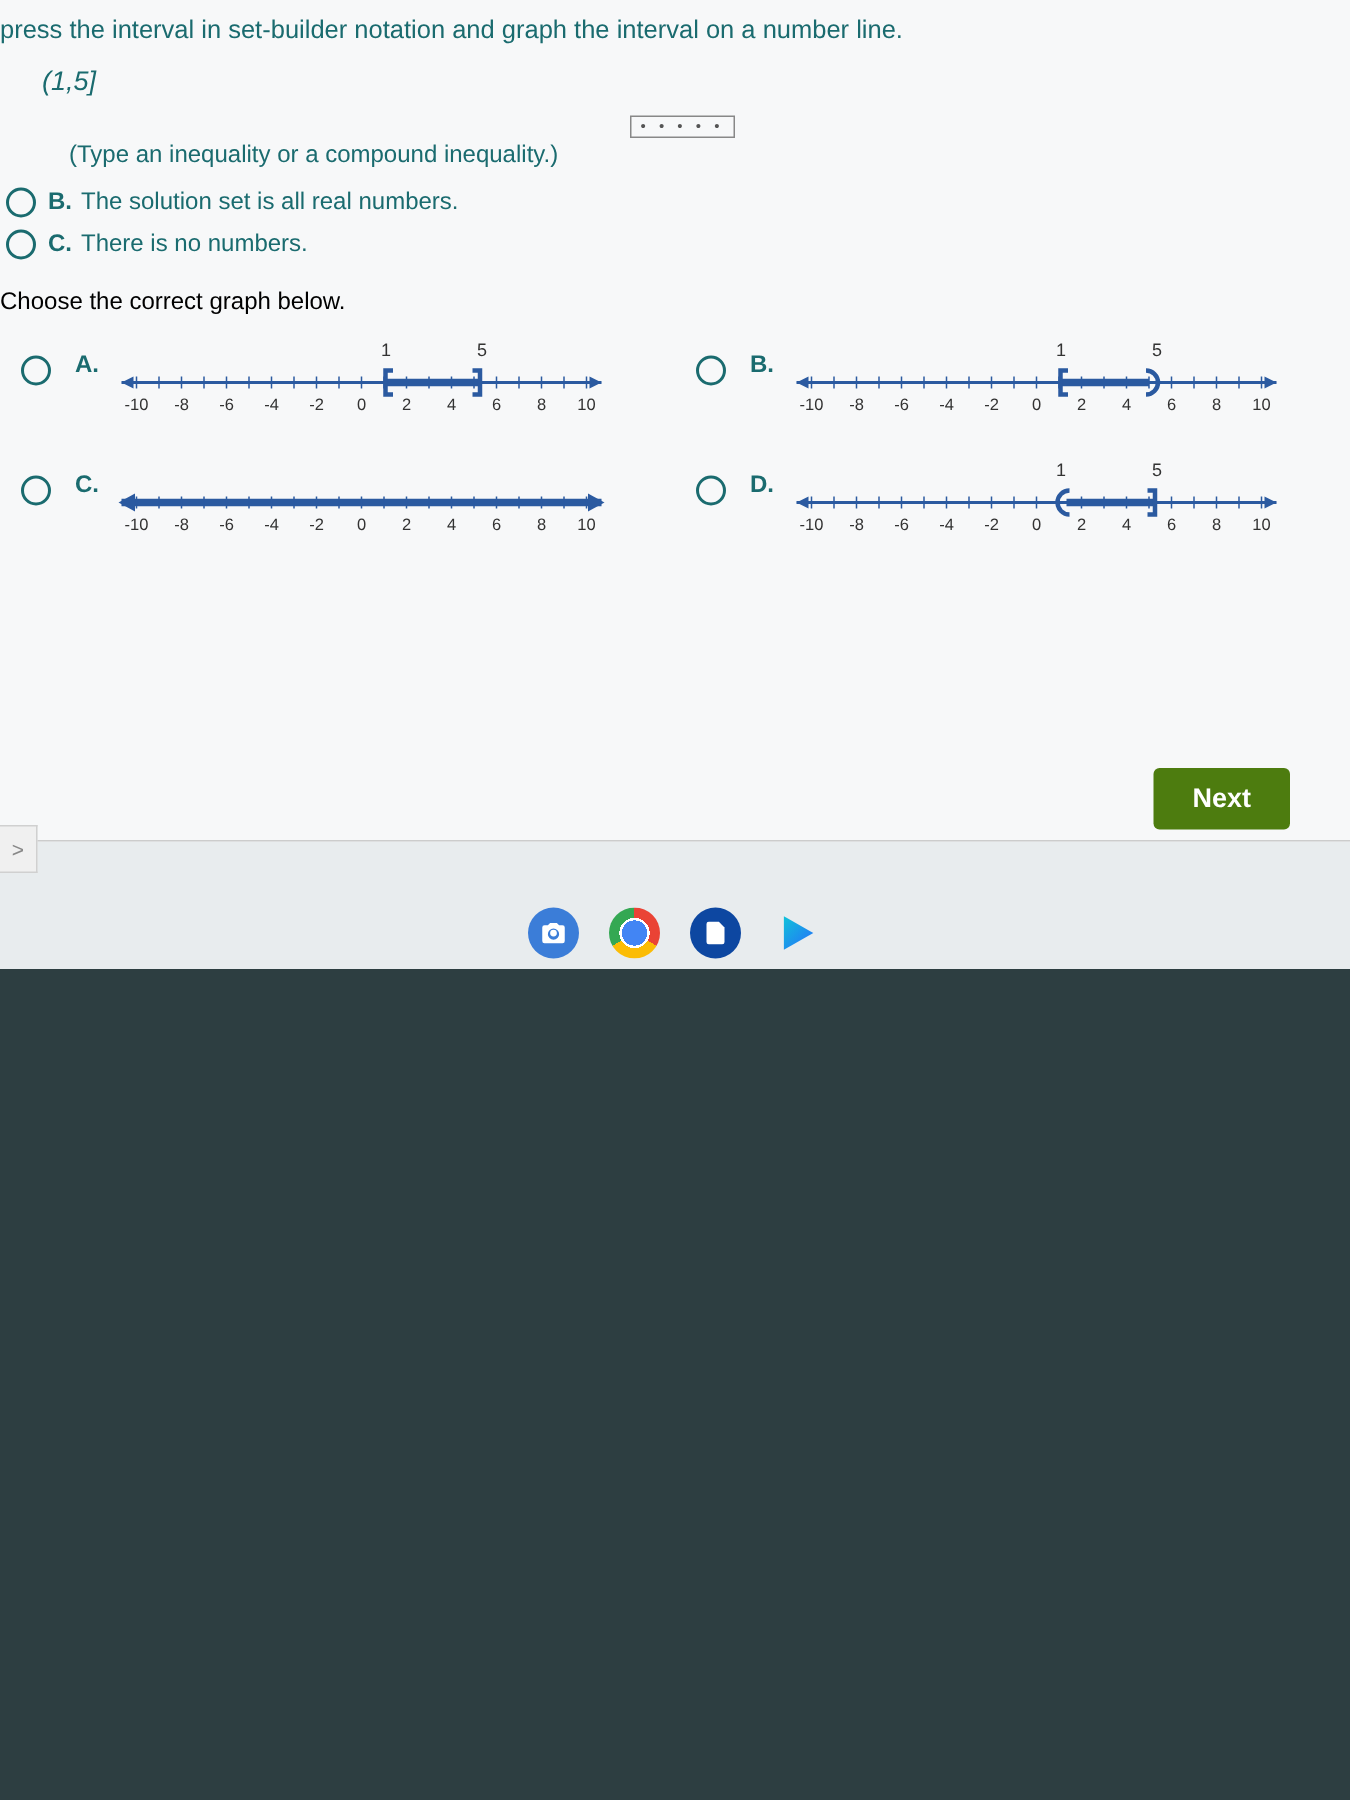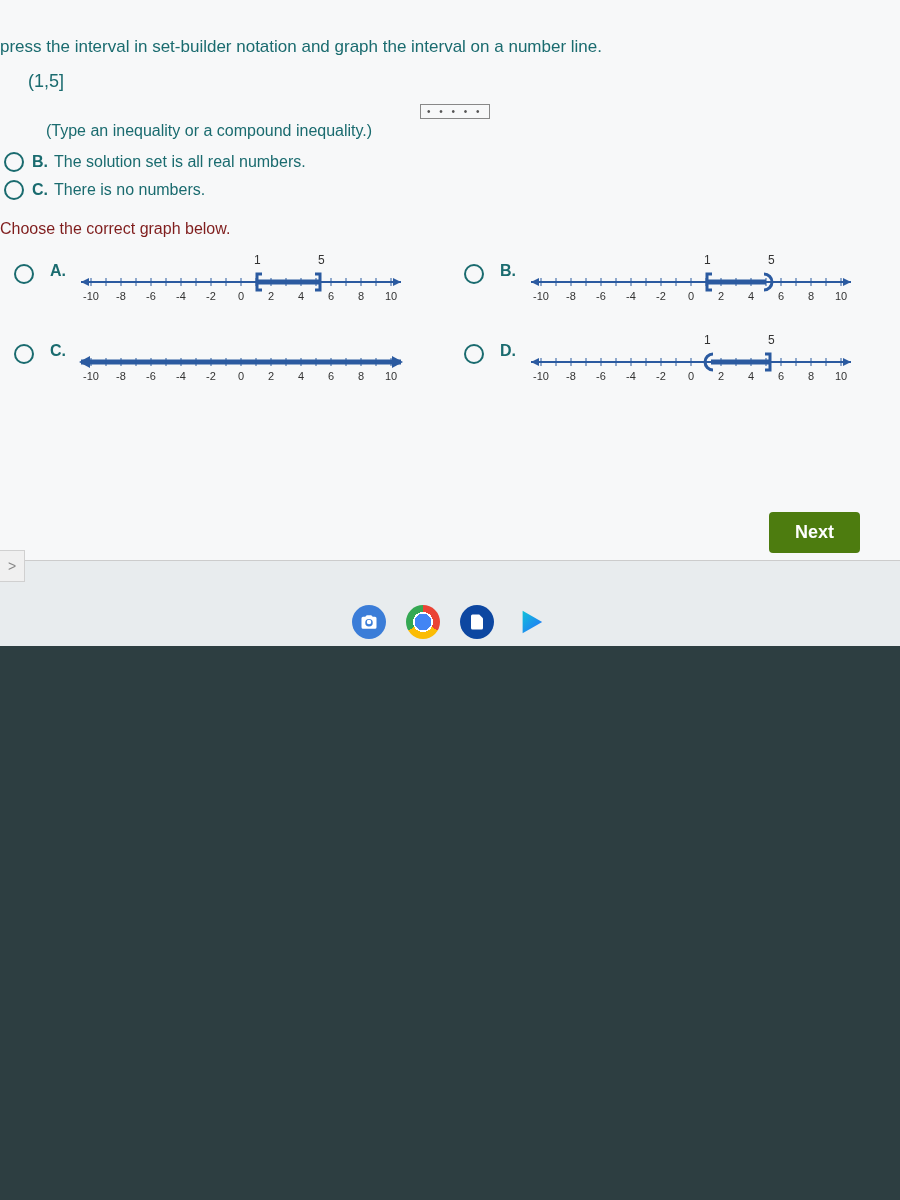--- a/index.html
+++ b/index.html
@@ -16,27 +16,27 @@
     background: #f7f8f9;
     padding: 10px 0 20px 0;
     color: #1a6b6f;
     min-height: 530px;
     border-bottom: 1px solid #ccc;
   }
   .question-text {
     font-size: 17px;
     padding: 0 10px 14px 0;
     color: #1a6b6f;
-    margin-top: 27px;
   }
   .interval {
     font-size: 18px;
     padding-left: 28px;
     margin-bottom: 30px;
     color: #1a6b6f;
+    font-style: italic;
   }
   .hint {
     font-size: 16px;
     color: #1a6b6f;
     padding-left: 46px;
     margin-bottom: 8px;
     position: relative;
   }
   .dots-box {
     position: absolute;
@@ -64,21 +64,21 @@
     margin-left: 4px;
     margin-right: 8px;
     flex-shrink: 0;
   }
   .opt-letter {
     font-weight: bold;
     margin-right: 6px;
   }
   .subhead {
     font-size: 16px;
-    color: #7f1d1d;
+    color: #000000;
     padding: 16px 0 14px 0;
   }
   .graph-grid {
     display: grid;
     grid-template-columns: 1fr 1fr;
     gap: 20px 30px;
     padding: 0 20px 0 10px;
   }
   .graph-option {
     display: flex;

